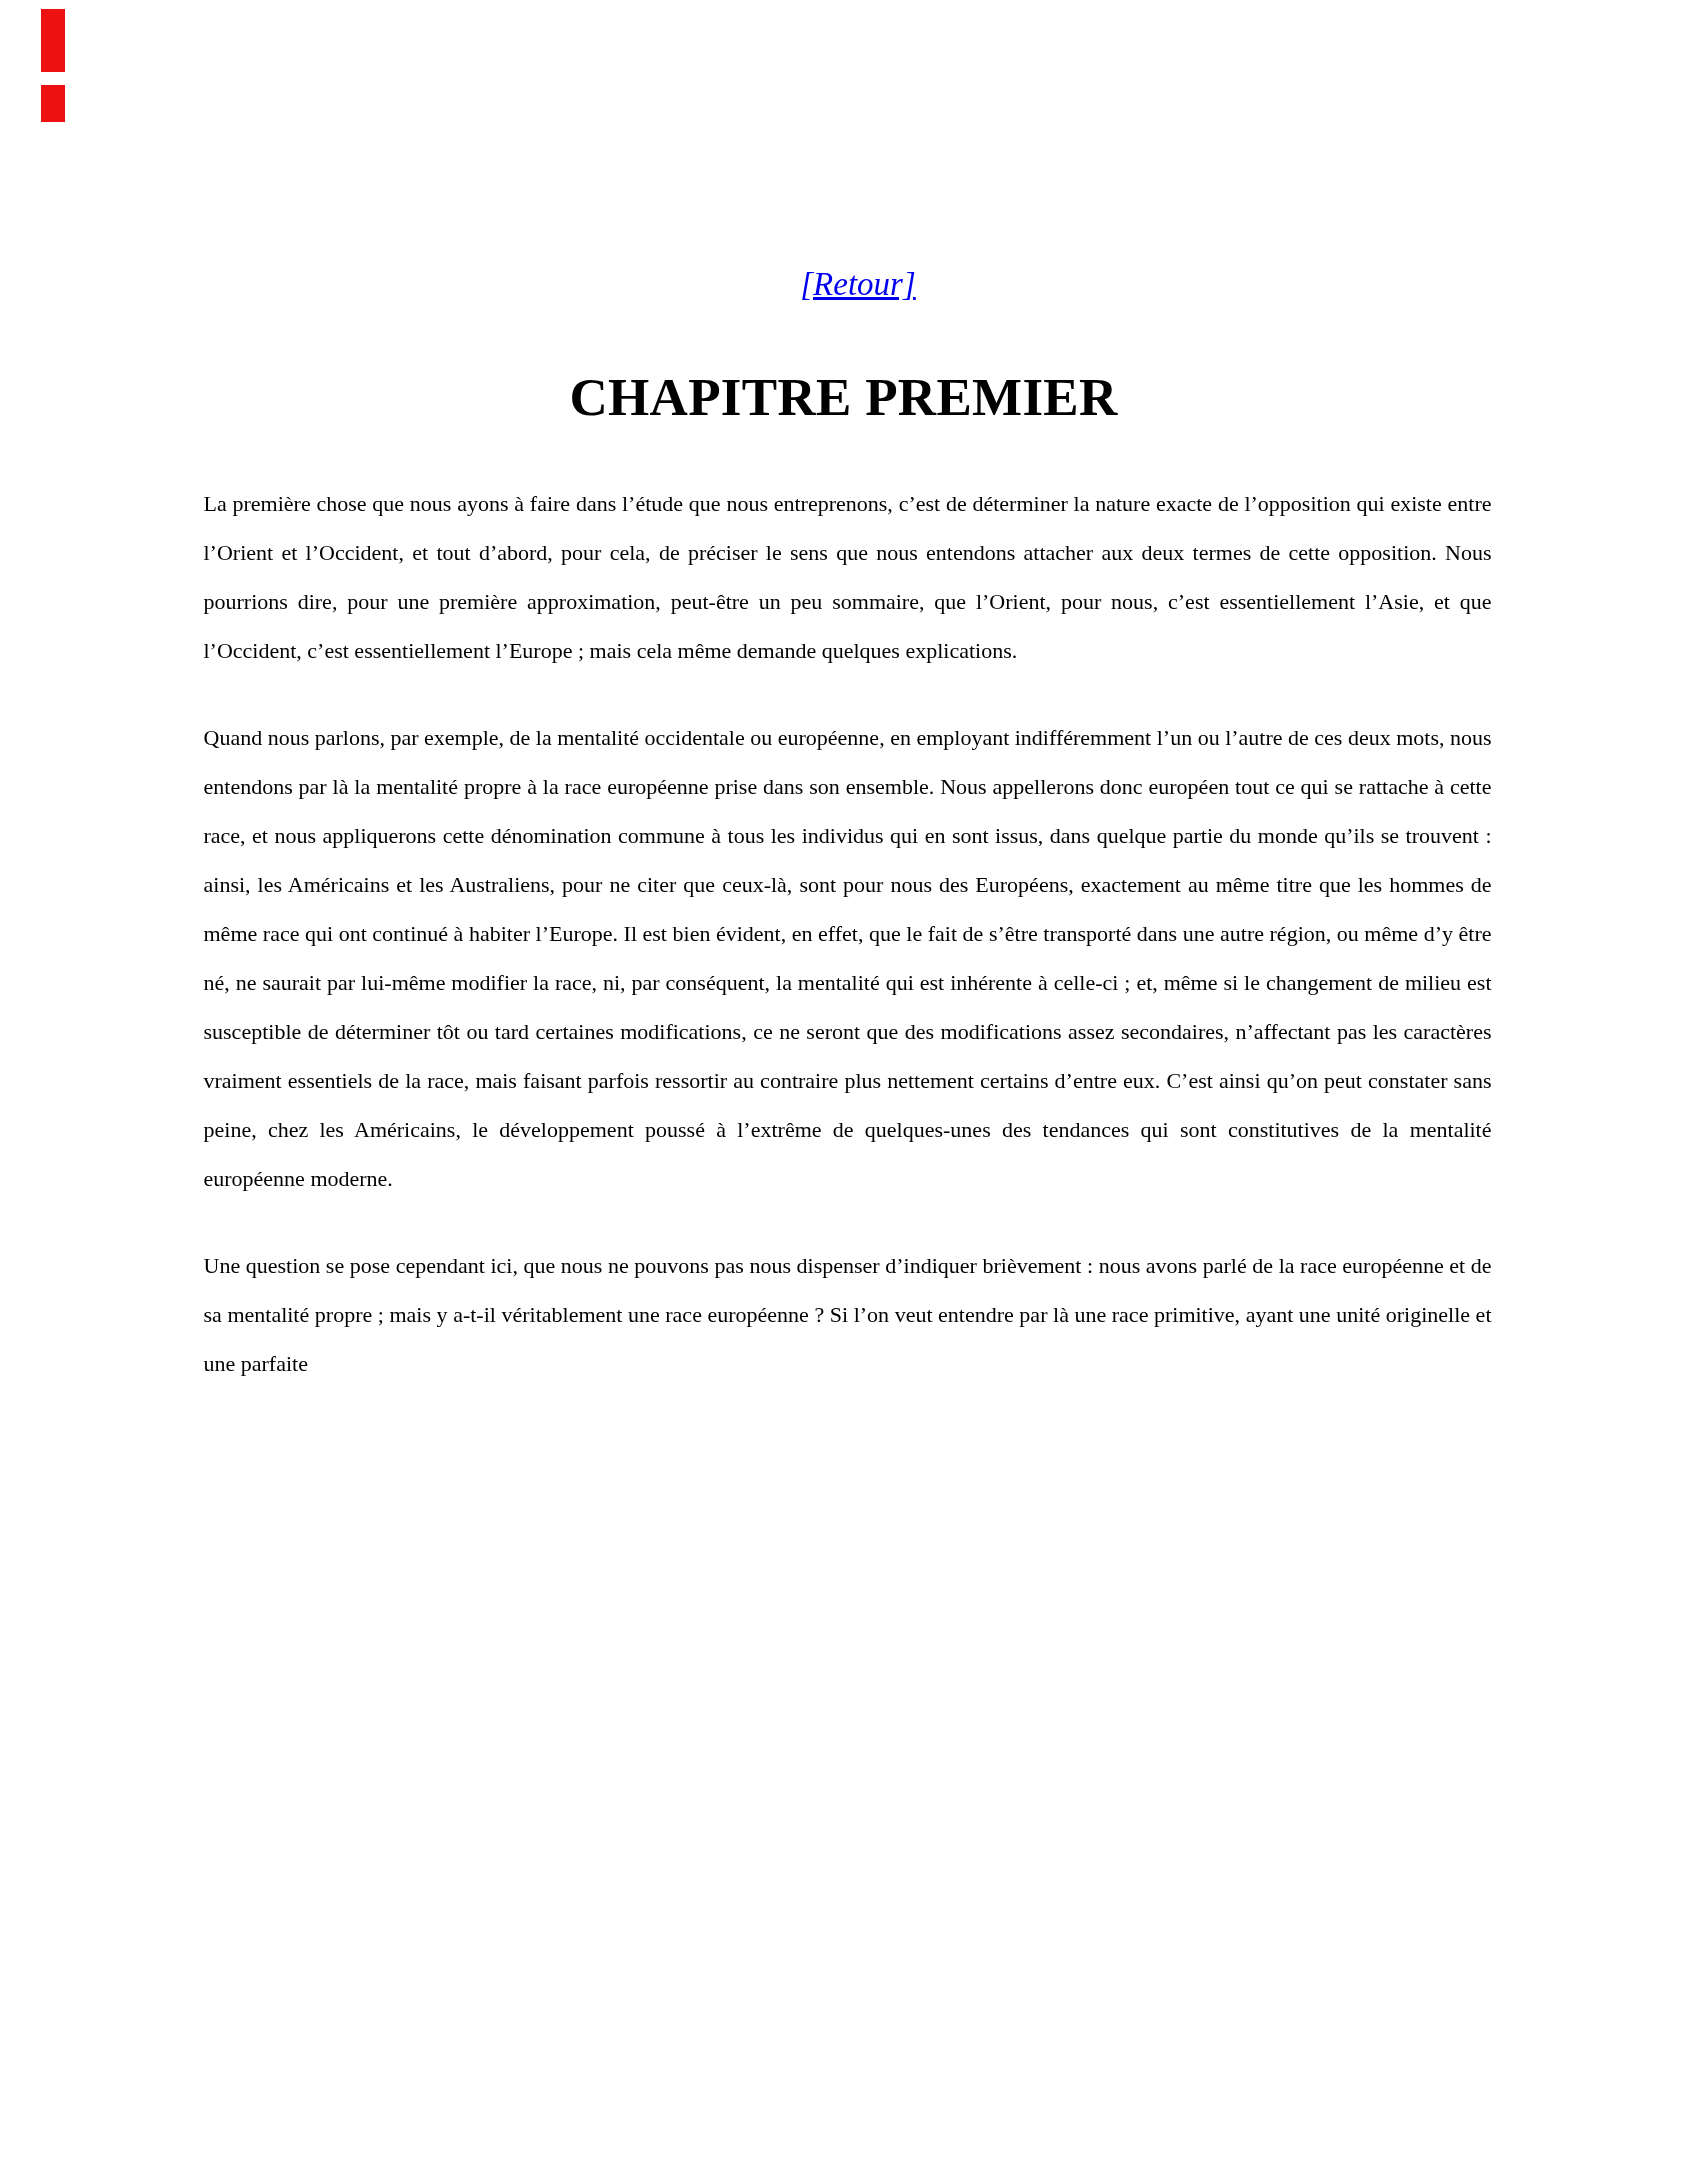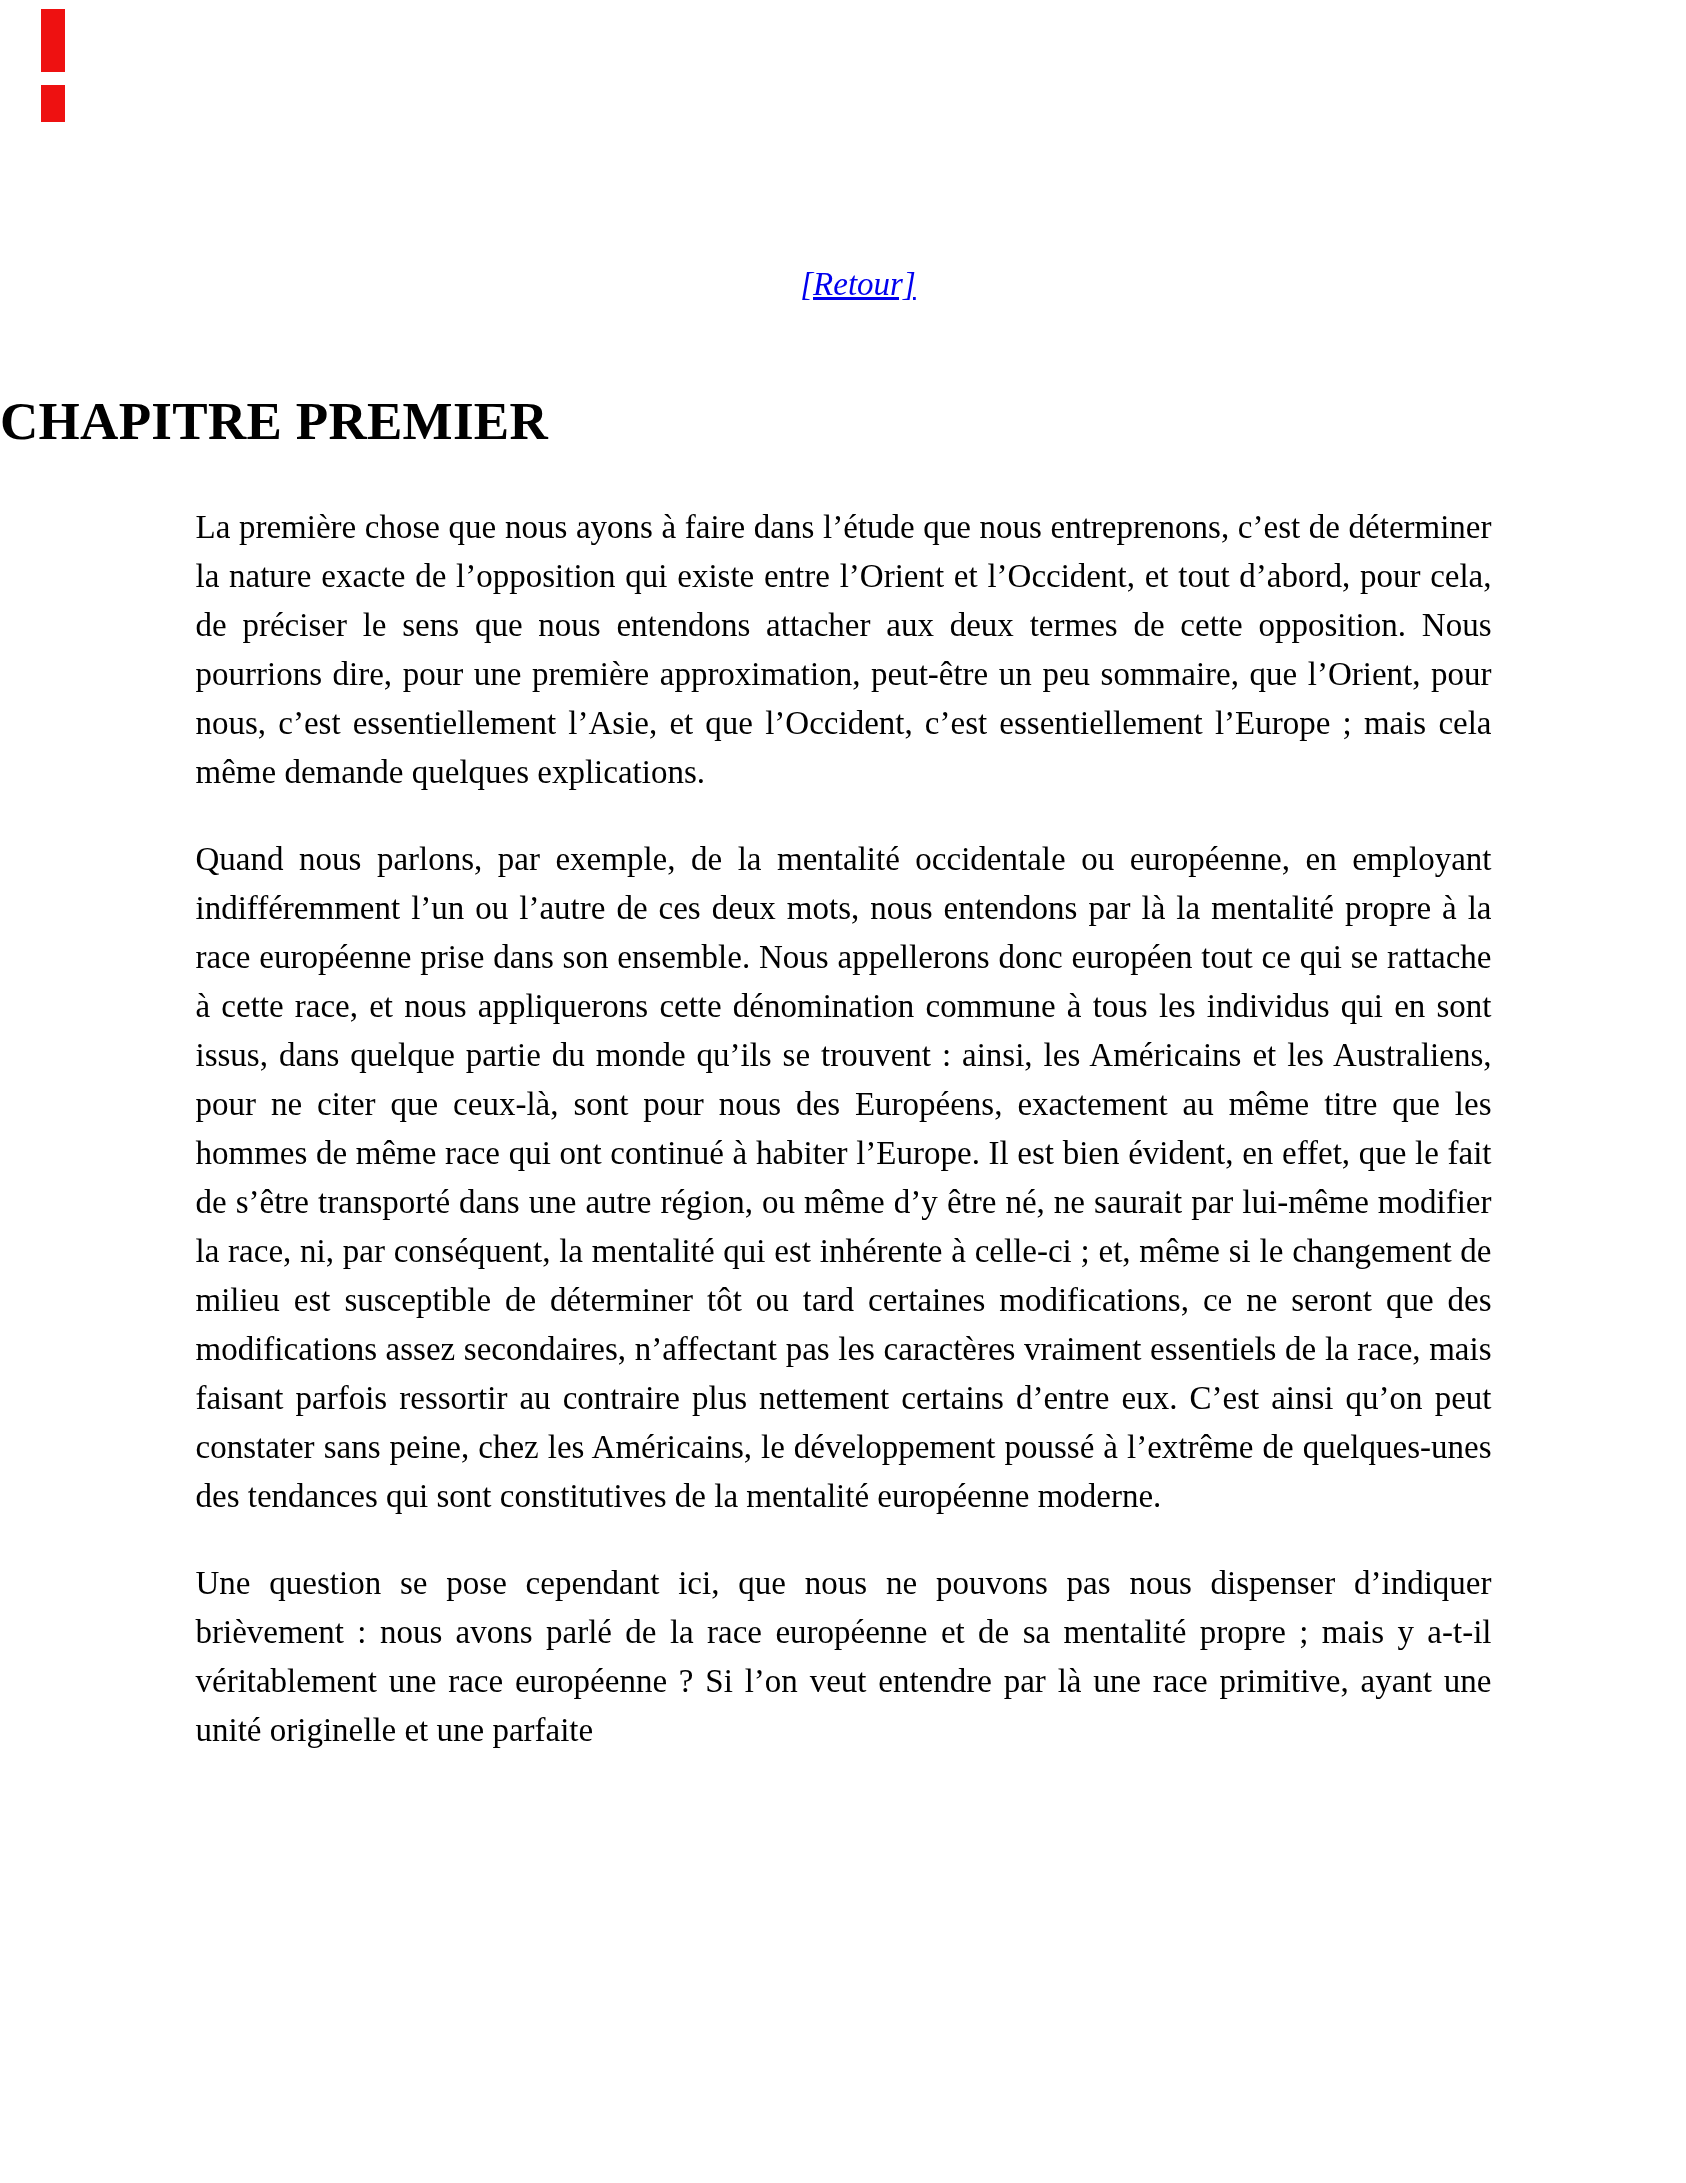--- a/index.html
+++ b/index.html
@@ -34,33 +34,34 @@
     padding-left: 29px;
   }
   .retour-link {
     font-size: 33px;
     font-style: italic;
     color: #0000ee;
     text-decoration: underline;
     cursor: pointer;
   }
   h1.chapter-title {
-    margin: 84px 0 0 0;
+    margin: 60px 0 0 0;
+    text-align: center;
     font-size: 53px;
     line-height: 58px;
     font-weight: bold;
     letter-spacing: 0.3px;
   }
   .content {
     width: 1296px;
     margin: 53px auto 0 auto;
   }
   .content p {
-    margin: 0 0 38px 0;
-    font-size: 33px;
+    margin: 0 0 38px 8px;
+    font-size: 22px;
     line-height: 49px;
     text-align: justify;
     text-align-last: left;
     hyphens: none;
     -webkit-hyphens: none;
   }
 </style>
 </head>
 <body>
 

